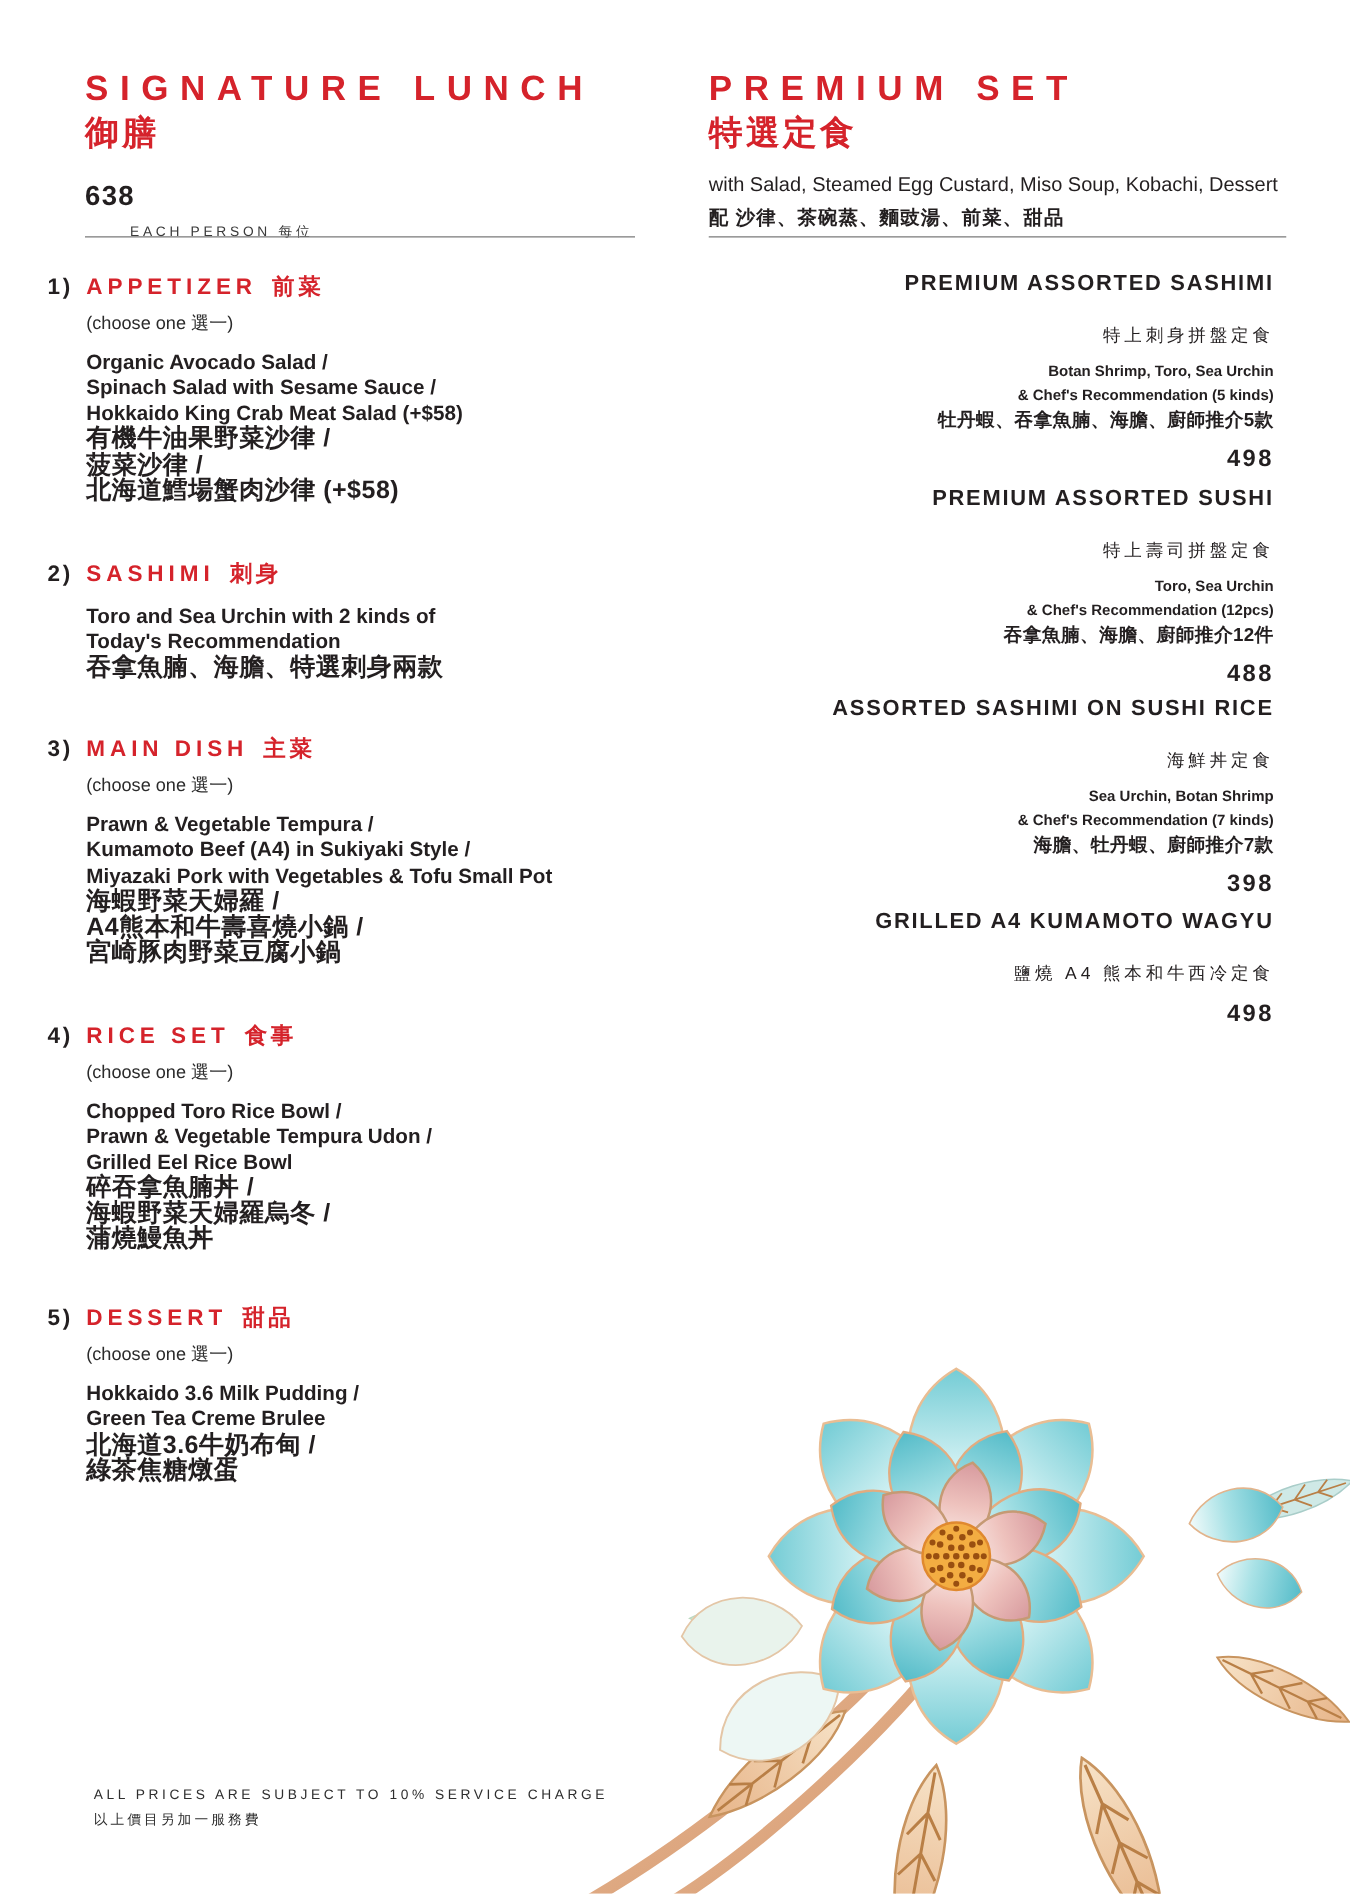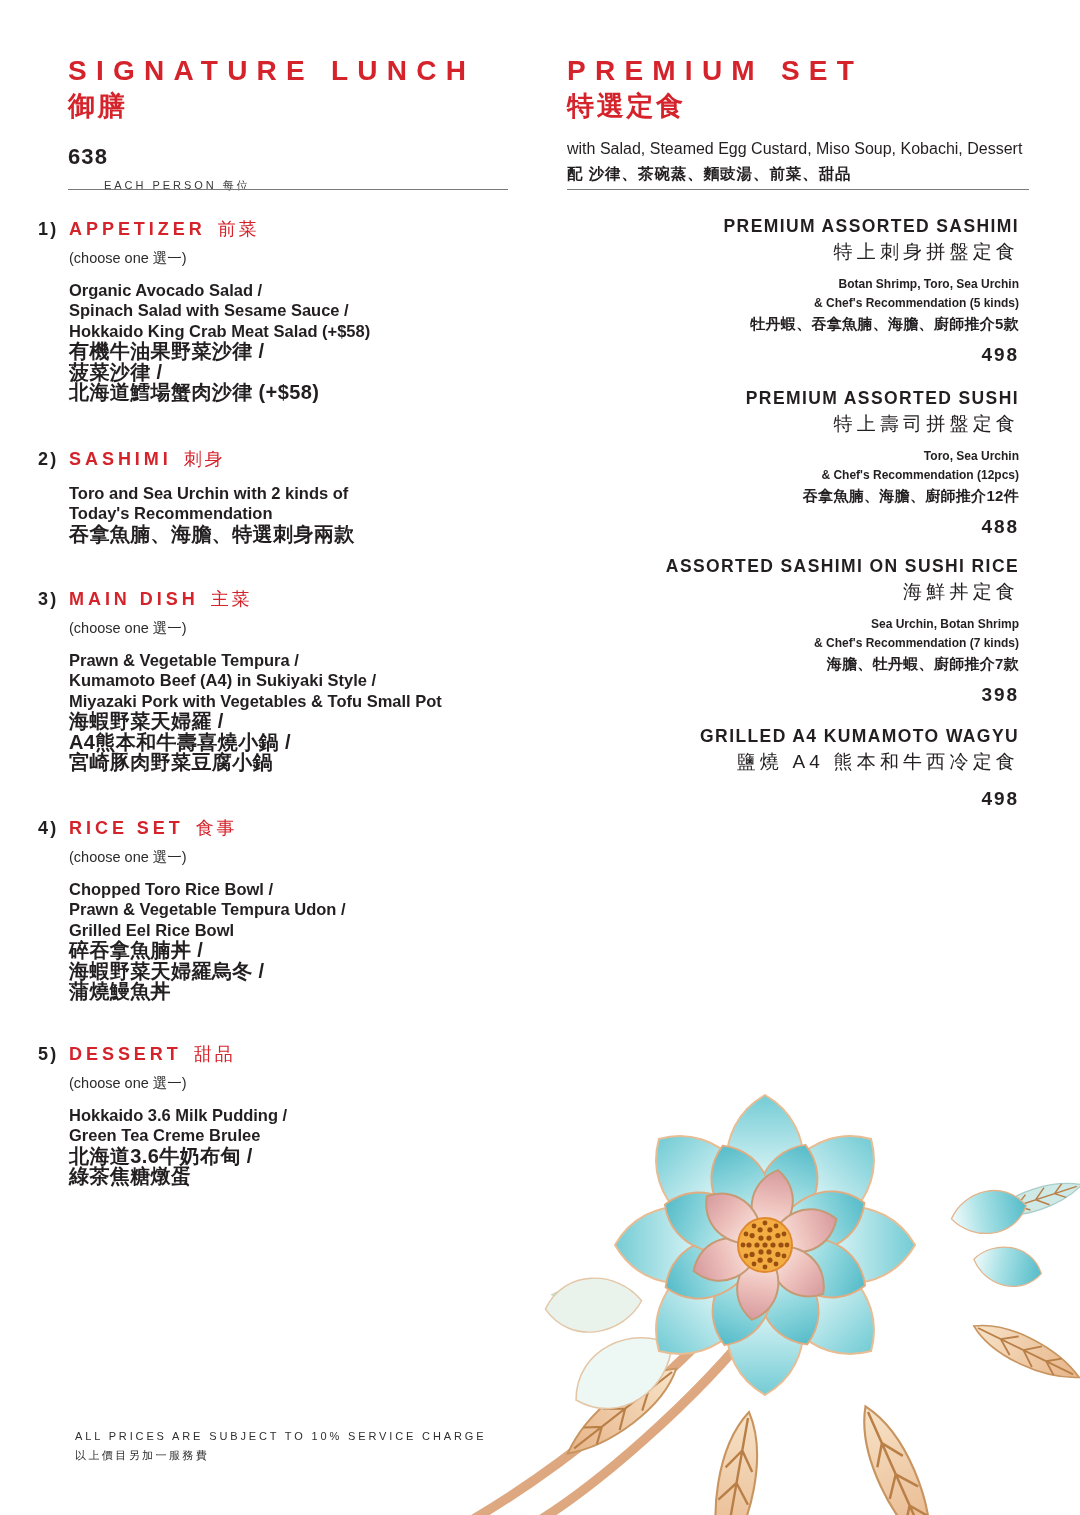--- a/index.html
+++ b/index.html
@@ -21,30 +21,30 @@
   .subtitle-en{ font-size:16px; font-weight:400; margin-top:17px; line-height:1.3; }
   .subtitle-zh{ font-size:15.5px; font-weight:700; margin-top:4px; letter-spacing:0.06em; }
   .divider{ position:absolute; top:189px; height:1px; background:#7a7a7a; }
   .divider.left{ left:68px; width:440px; }
   .divider.right{ left:567px; width:462px; }
   
   .lsec{ position:absolute; left:38px; width:480px; }
   .lsec-head{ font-size:18px; font-weight:800; line-height:1.25; }
   .lsec-head .num{ display:inline-block; width:31px; letter-spacing:0.12em; color:var(--ink); }
   .lsec-head .sname{ color:var(--red); letter-spacing:0.22em; margin-right:12px; }
-  .lsec-head .sname-zh{ color:var(--red); letter-spacing:0.16em; font-weight:400;text-align:right; }
+  .lsec-head .sname-zh{ color:var(--red); letter-spacing:0.16em; font-weight:700;text-align:right; }
   .sbody{ margin-left:31px; }
   .choose{ font-size:14.5px; font-weight:400; margin-top:8px; color:#2b2b2b; }
   .lines{ margin-top:12px; }
   .line{ font-size:16.5px; font-weight:700; line-height:20.5px; }
   .line.zh{ font-size:20px; letter-spacing:0.02em; }
   
   .ritem{ position:absolute; left:534px; width:485px;text-align:right; }
   .ritem .rname{ font-size:17.5px; font-weight:800; letter-spacing:0.08em; line-height:1.25; }
-  .ritem .rzh{ font-size:19px; font-weight:500; letter-spacing:0.22em; margin-top:1px; }
+  .ritem .rzh{ font-size:14px; font-weight:500; letter-spacing:0.22em; margin-top:22px; }
   .ritem .rdesc{ margin-top:10px; }
   .ritem .rdesc .line{ font-size:12px; line-height:19.5px; }
   .ritem .rdesc .line.zh{ font-size:15px; }
   .ritem .rprice{ font-size:19px; font-weight:800; letter-spacing:0.10em; margin-top:11px; }
   .ritem .rprice.solo{ margin-top:13px; }
   
   .footer{ position:absolute; left:75px; top:1430px; color:#2e2e2e; }
   .footer .f1{ font-size:11px; font-weight:500; letter-spacing:0.26em; }
   .footer .f2{ font-size:11px; font-weight:500; letter-spacing:0.22em; margin-top:6px; }
   

